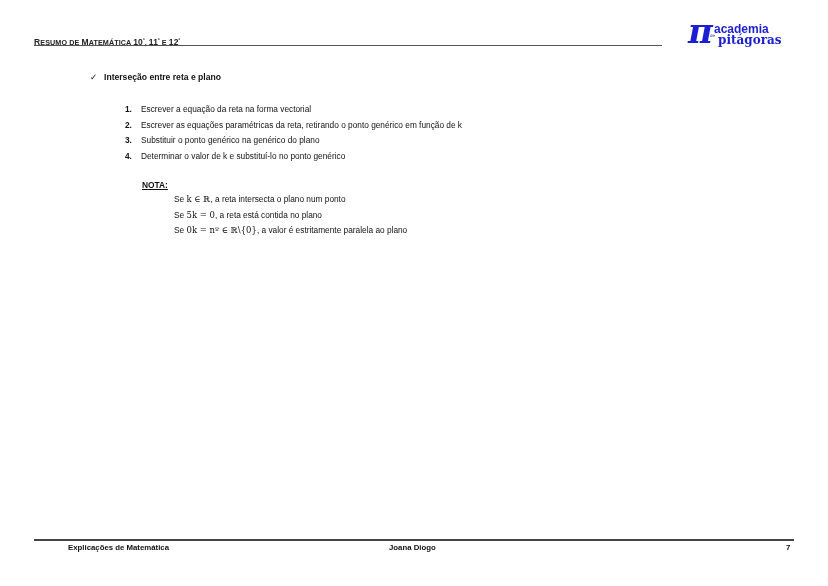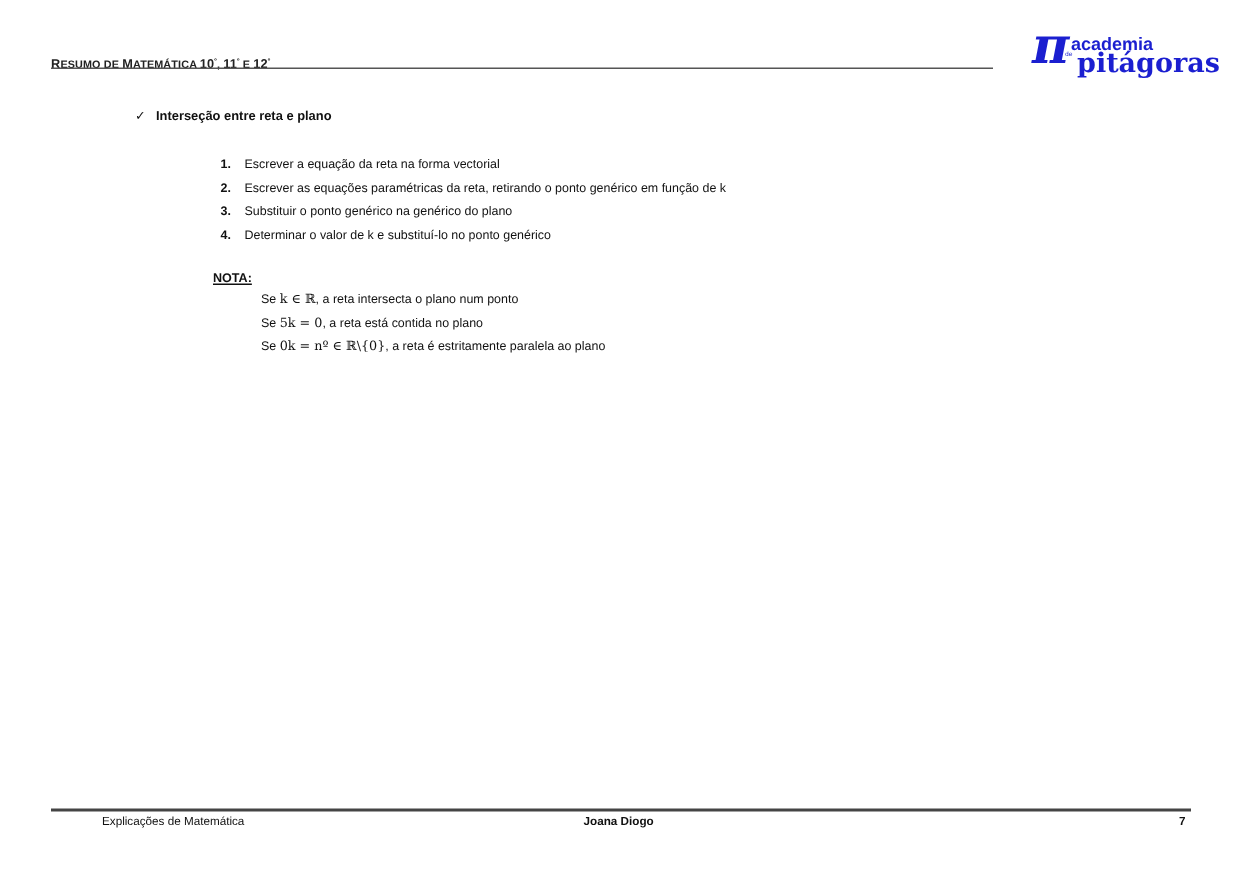--- a/index.html
+++ b/index.html
@@ -8,38 +8,38 @@
     .header-title { position: absolute; left: 34px; top: 37px; font-size: 7.2px; font-weight: bold;
                     letter-spacing: 0.1px; color: #222; }
     .header-title .big { font-size: 8.5px; }
     .header-title sup { font-size: 4.5px; vertical-align: 3px; }
     .header-rule { position: absolute; left: 34px; top: 45px; width: 628px; height: 1px; background: #555; }
     .logo { position: absolute; left: 688px; top: 20px; width: 100px; height: 32px; }
     .logo .pi { position: absolute; left: 0; top: -6px; font-family: "DejaVu Serif", serif; font-size: 34px;
                 font-weight: bold; font-style: italic; line-height: 1; }
     .logo .line1 { position: absolute; left: 26px; top: 3px; font-family: Liberation Sans, sans-serif; font-size: 12px;
                    font-weight: bold; line-height: 1; }
-    .logo .line2 { position: absolute; left: 30px; top: 14px; font-family: "DejaVu Serif", serif; font-size: 18px;
+    .logo .line2 { position: absolute; left: 30px; top: 14px; font-family: "DejaVu Serif", serif; font-size: 12px;
                    font-weight: bold; line-height: 1; }
     .logo .de { position: absolute; left: 22px; top: 13px; font-size: 4px; font-family: "DejaVu Sans", sans-serif; }
 
     .section { position: absolute; left: 90px; top: 72px; font-size: 8.6px; font-weight: bold; }
     .section .check { display: inline-block; width: 14px; font-weight: normal; }
     .steps { position: absolute; left: 125px; top: 103px; margin: 0; padding: 0; list-style: none;
              font-size: 8.3px; }
-    .steps li { height: 15.5px; line-height: 12px; white-space: nowrap; margin-left: 22px; }
+    .steps li { height: 15.5px; line-height: 12px; white-space: nowrap; }
     .steps .num { display: inline-block; width: 16px; font-weight: bold; }
     .nota-label { position: absolute; left: 142px; top: 180px; font-size: 8.4px; font-weight: bold;
                   text-decoration: underline; text-align: center; }
     .notes { position: absolute; left: 174px; top: 193px; font-size: 8.3px; }
     .notes div { height: 15.5px; line-height: 12px; white-space: nowrap; }
     .math { font-family: "DejaVu Serif", serif; font-size: 8.5px; }
 
     .footer-rule { position: absolute; left: 34px; top: 539px; width: 760px; height: 1.5px; background: #444; }
-    .footer-left { position: absolute; left: 34px; top: 543px; font-size: 7.8px; font-weight: normal; padding-left: 34px; }
+    .footer-left { position: absolute; left: 34px; top: 543px; font-size: 7.8px; font-weight: bold; padding-left: 34px; }
     .footer-center { position: absolute; left: 389px; top: 543px; font-size: 7.8px; font-weight: bold; }
     .footer-right { position: absolute; left: 786px; top: 543px; font-size: 7.8px; font-weight: bold; }
   </style>
 </head>
 <body>
 
 <div class="header-title">
   <span class="big">R</span><span>ESUMO DE </span><span class="big">M</span><span>ATEMÁTICA </span><span class="big">10</span><sup>º</sup><span>, </span><span class="big">11</span><sup>º</sup><span> E </span><span class="big">12</span><sup>º</sup>
 </div>
 <div class="header-rule"></div>
@@ -59,19 +59,19 @@
   <li><span class="num">1.</span><span>Escrever a equação da reta na forma vectorial</span></li>
   <li><span class="num">2.</span><span>Escrever as equações paramétricas da reta, retirando o ponto genérico em função de k</span></li>
   <li><span class="num">3.</span><span>Substituir o ponto genérico na genérico do plano</span></li>
   <li><span class="num">4.</span><span>Determinar o valor de k e substituí-lo no ponto genérico</span></li>
 </ol>
 
 <div class="nota-label">NOTA:</div>
 <div class="notes">
   <div><span>Se </span><span class="math">k ∈ ℝ</span><span>, a reta intersecta o plano num ponto</span></div>
   <div><span>Se </span><span class="math">5k = 0</span><span>, a reta está contida no plano</span></div>
-  <div><span>Se </span><span class="math">0k = nº ∈ ℝ\{0}</span><span>, a reta é estritamente paralela ao plano</span></div>
+  <div><span>Se </span><span class="math">0k = nº ∈ ℝ\{0}</span><span>, a valor é estritamente paralela ao plano</span></div>
 </div>
 
 <div class="footer-rule"></div>
 <div class="footer-left">Explicações de Matemática</div>
 <div class="footer-center">Joana Diogo</div>
 <div class="footer-right">7</div>
 
 </body></html>

